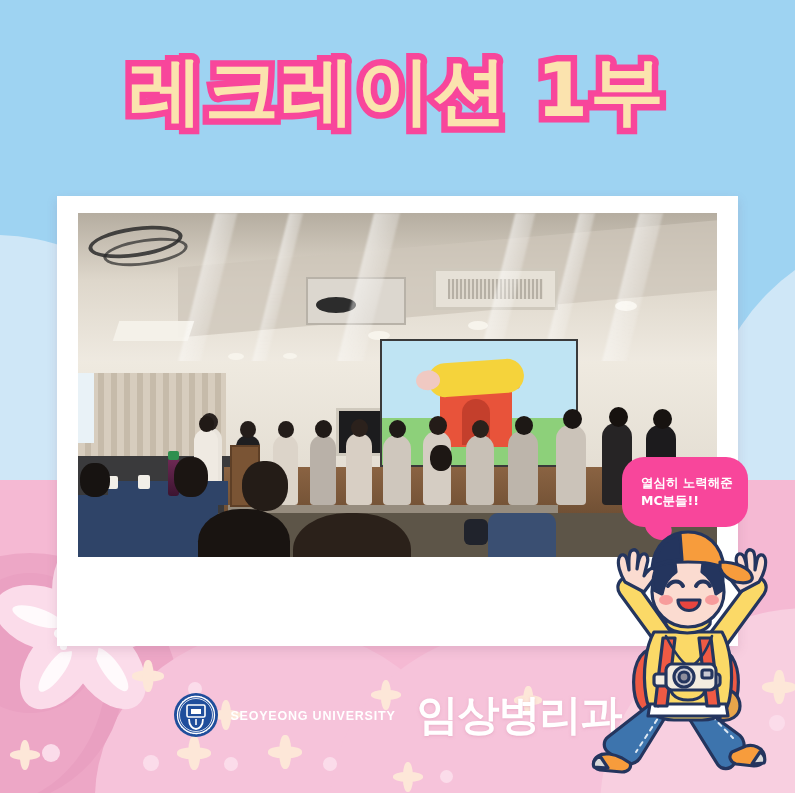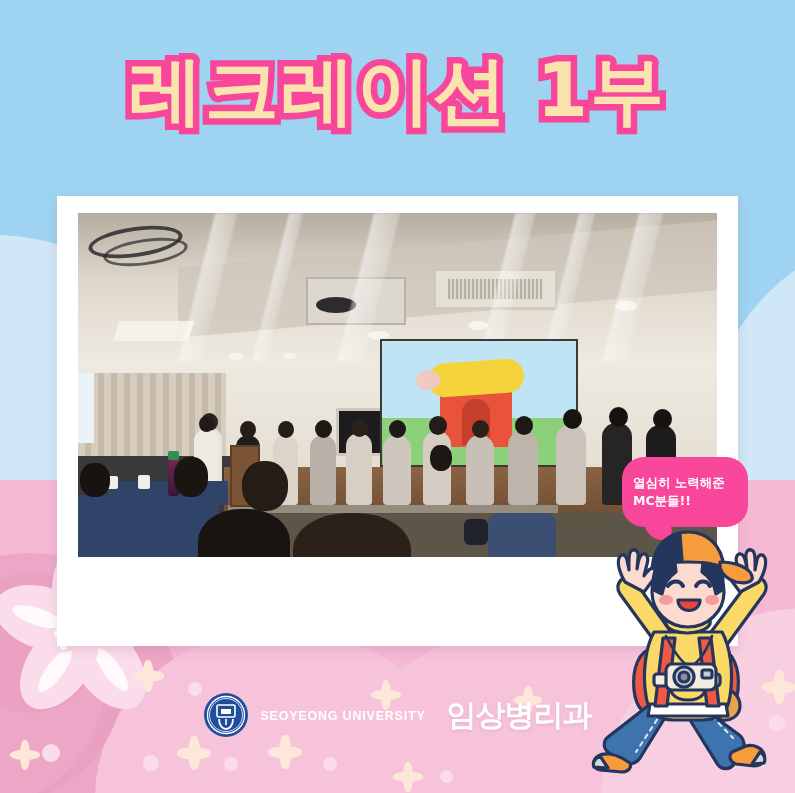--- a/index.html
+++ b/index.html
@@ -171,21 +171,21 @@
     justify-content:center; padding:0 11px;
   }
   #bubble::after {
     content:""; position:absolute; left:24px; bottom:-13px;
     width:26px; height:20px; background:#f8469b;
     border-radius:0 0 14px 14px; transform:skewX(16deg);
   }
   #bubble span {
     font-family:"DejaVu Sans", sans-serif;
     color:#fff; font-size:12.5px; line-height:1.45; font-weight:600;
-    white-space:nowrap; position:relative; z-index:2;
+    white-space:nowrap; position:relative; z-index:2;margin-left:8px;
   }
 
   
   #character { position:absolute; left:570px; top:520px; width:230px; height:255px; z-index:8; }
 
   
   #footer {
     position:absolute; left:0; top:680px; width:795px; height:70px;
     display:flex; align-items:center; justify-content:center; z-index:7;
     gap:11px;
@@ -196,21 +196,21 @@
     font-family:"DejaVu Sans", sans-serif; font-weight:bold;
     font-size:27px; color:#fff; letter-spacing:-1px;
     text-shadow:0 1px 2px rgba(220,150,180,.55);
   }
   #uni-en {
     font-family:"Liberation Sans", sans-serif; font-weight:bold;
     font-size:12.5px; color:#fff; letter-spacing:.8px; margin-top:3px;
   }
   #dept {
     font-family:Liberation Mono, monospace; font-weight:bold;
-    font-size:30px; color:#fff; letter-spacing:-1px;
+    font-size:42px; color:#fff; letter-spacing:-1px;
     text-shadow:0 1px 3px rgba(220,150,180,.5);
     margin-left:10px;
   }
 </style>
 </head>
 <body>
 
 <div id="card">
 
   <div class="bg-blue-top"></div>

